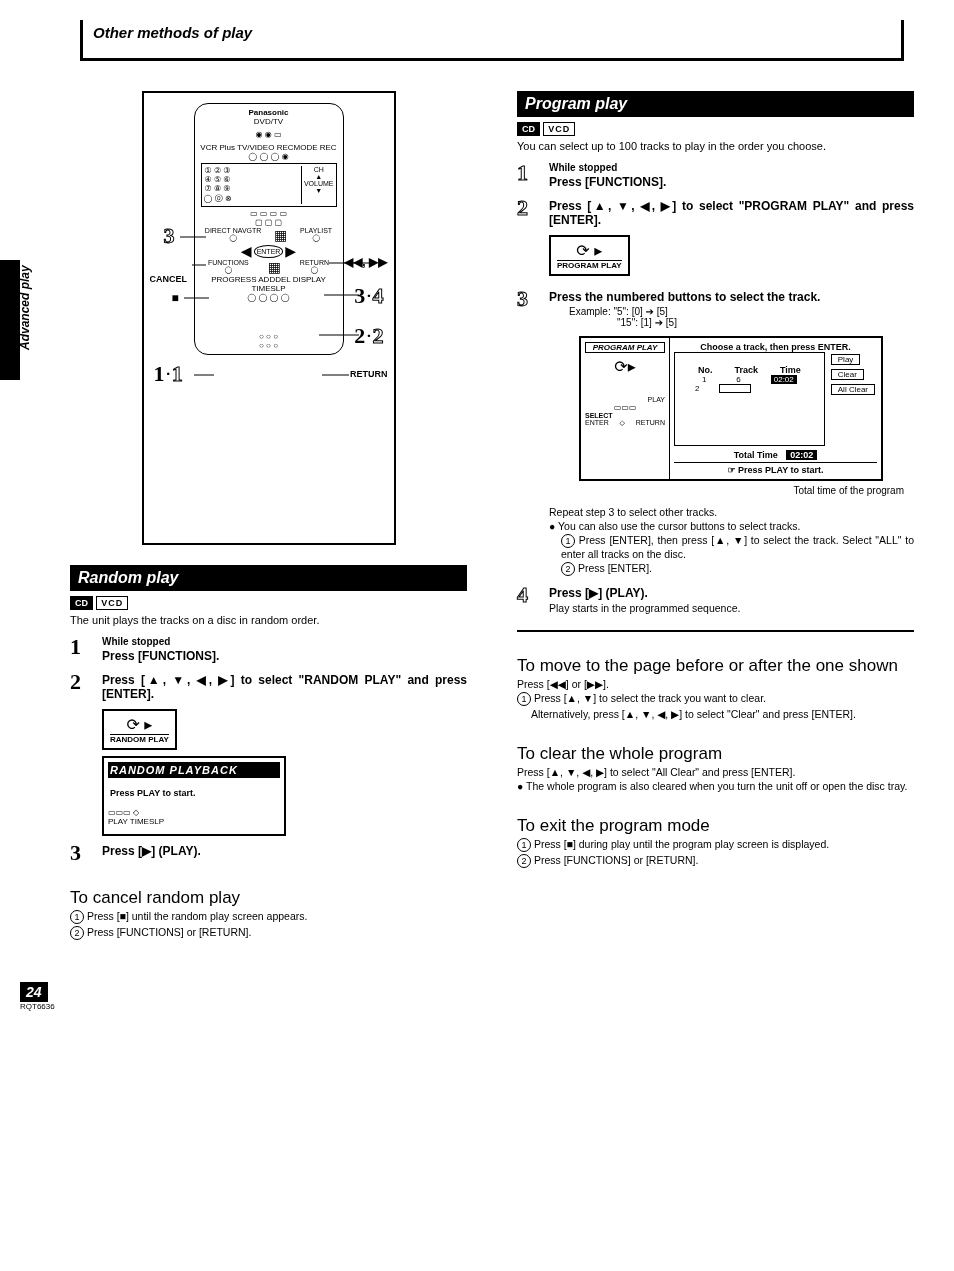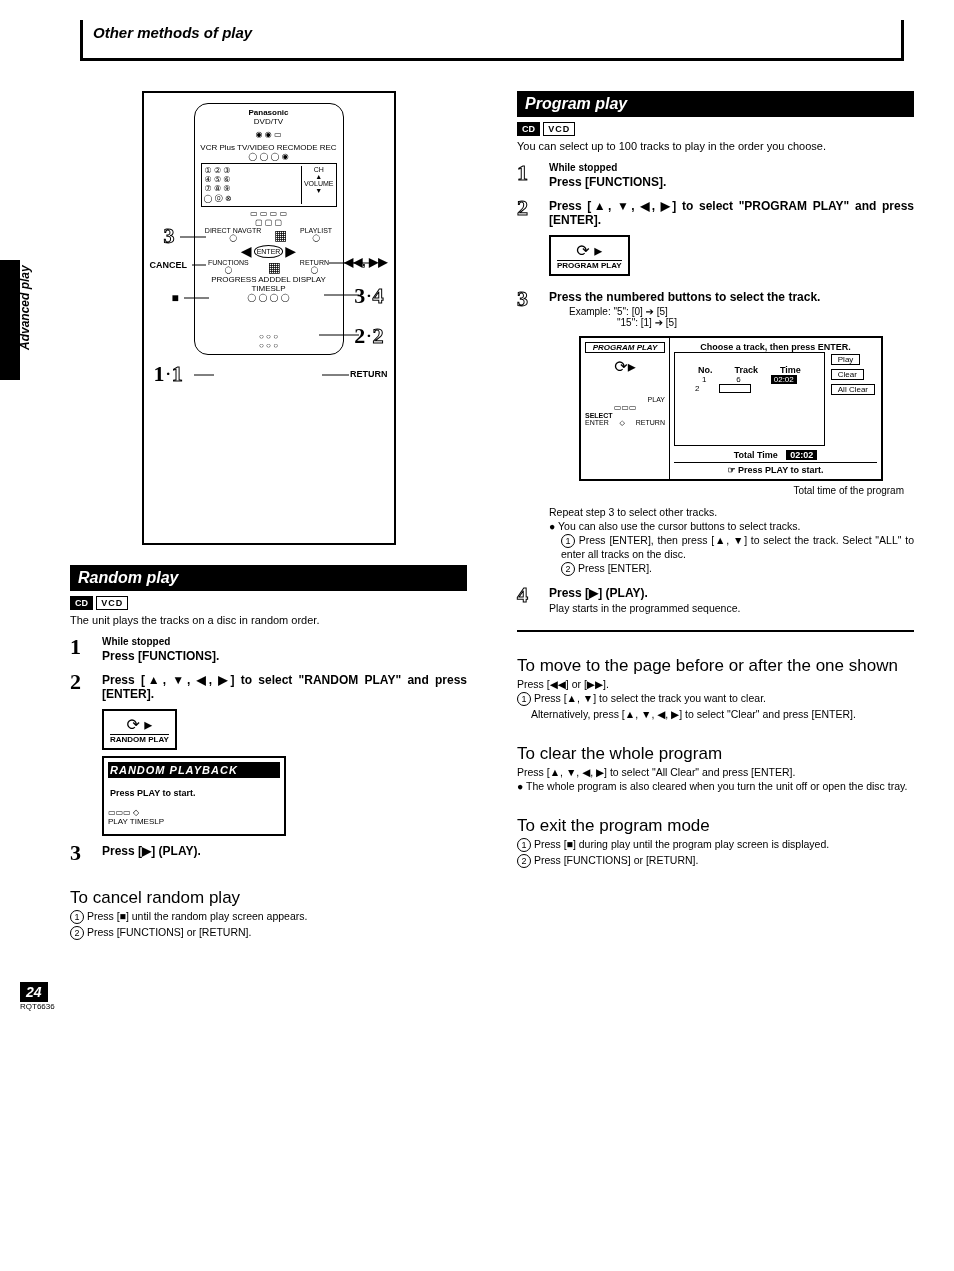--- a/index.html
+++ b/index.html
@@ -239,21 +239,21 @@
               <span>FUNCTIONS<br>◯</span>
               <span style="font-size:14px">▦</span>
               <span>RETURN<br>◯</span>
             </div>
           <div class="tiny">PROGRESS ADDDEL DISPLAY TIMESLP</div>
           <div>◯ ◯ ◯ ◯</div>
           <div style="margin-top:30px">○ ○ ○<br>○ ○ ○</div>
         </div>
 
         <div class="callout outline-num" style="top:130px;left:20px">3</div>
-        <div class="callout-label" style="top:167px;left:6px">CANCEL</div>
+        <div class="callout-label" style="top:181px;left:6px">CANCEL</div>
         <div class="callout-label" style="top:162px;right:6px;font-size:12px">◀◀, ▶▶</div>
         <div class="callout" style="top:190px;right:10px"><span class="solid-num">3</span>·<span class="outline-num">4</span></div>
         <div class="callout" style="top:230px;right:10px"><span class="solid-num">2</span>·<span class="outline-num">2</span></div>
         <div class="callout" style="top:268px;left:10px"><span class="solid-num">1</span>·<span class="outline-num">1</span></div>
         <div class="callout-label" style="top:276px;right:6px">RETURN</div>
         <div class="callout-label" style="top:198px;left:28px;font-size:12px">■</div>
 
         <svg style="position:absolute;top:0;left:0;width:100%;height:100%;pointer-events:none">
           <line x1="36" y1="144" x2="62" y2="144" stroke="#000"></line>
           <line x1="48" y1="172" x2="62" y2="172" stroke="#000"></line>

